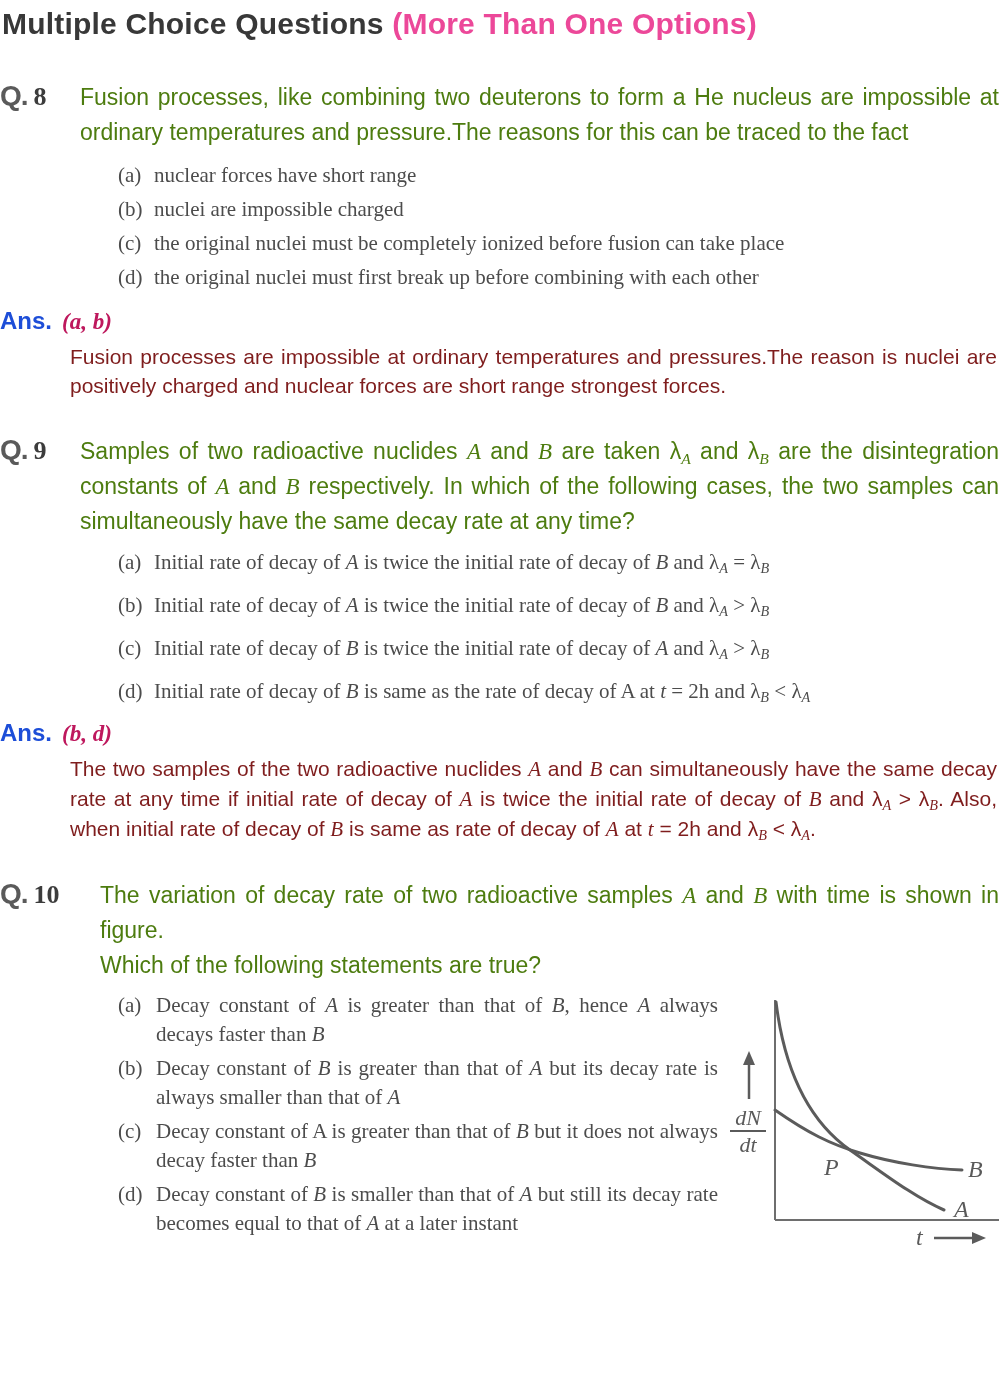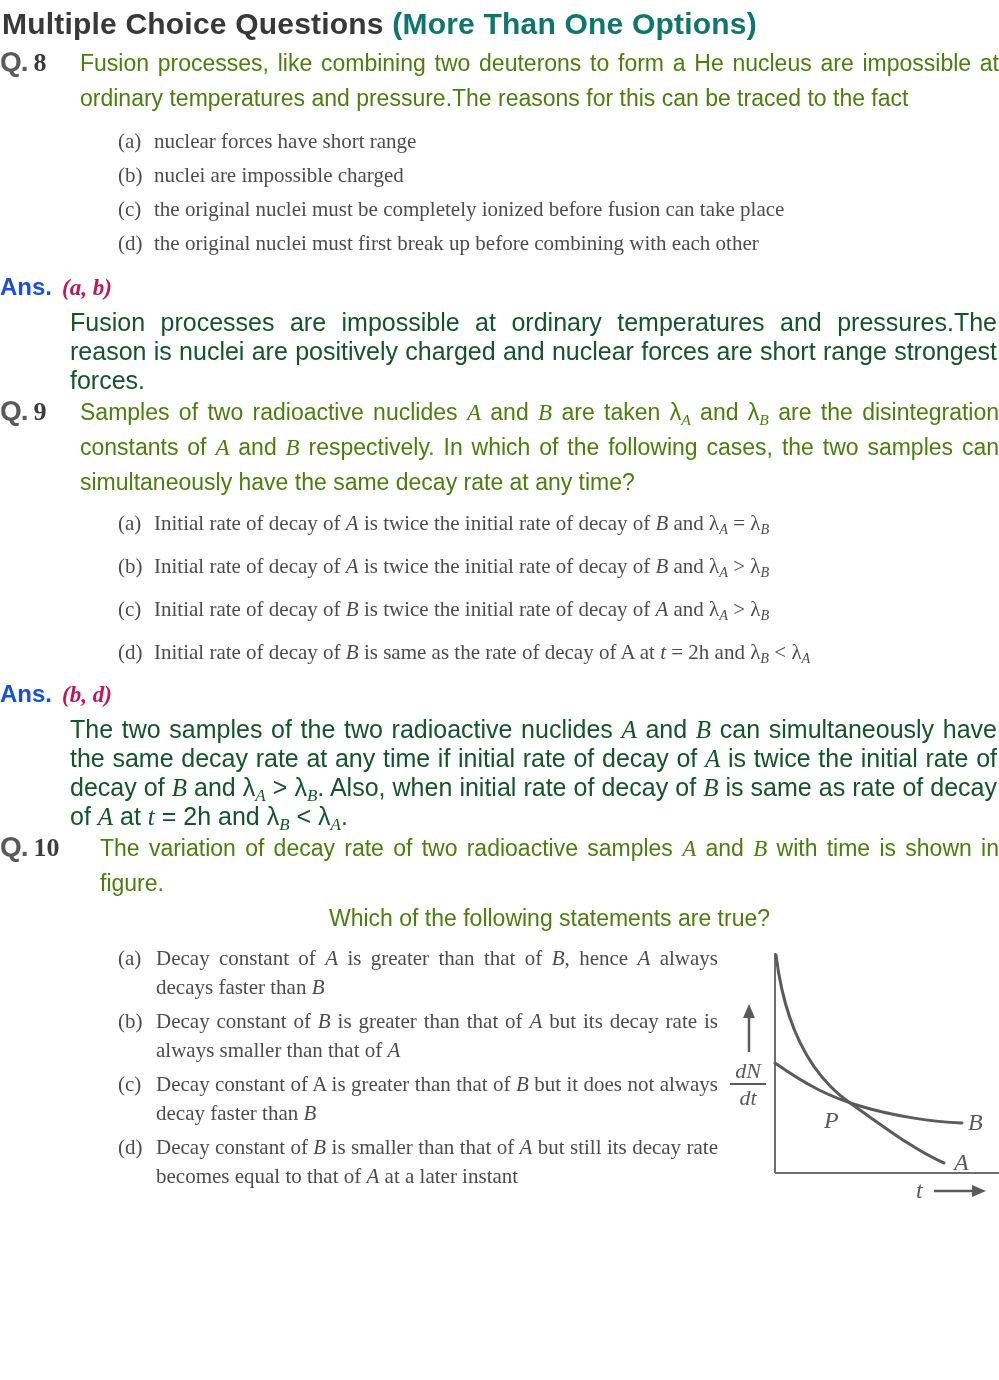--- a/index.html
+++ b/index.html
@@ -18,23 +18,23 @@
   h1.page-title {
     padding-top: 2px;
     margin-left: 2px;
     font-size: 30px;
     font-weight: 700;
     letter-spacing: 0.2px;
     line-height: 44px;
     color: #383838;
     font-family: "Liberation Sans", sans-serif;
   }
-  h1 .title-sub { color: #0f766e; }
-  
-  .question { }
+  h1 .title-sub { color: #ec4899; }
+  
+  .question { margin-top: 34px; }
   .q-row { display: flex; align-items: baseline; }
   .q-badge { flex: none; width: 80px; white-space: nowrap; }
   .q-badge.wide { width: 100px; }
   .q-mark {
     font-size: 28px;
     font-weight: 800;
     color: #5a5a5a;
     letter-spacing: -1px;
   }
   .q-num {
@@ -44,21 +44,21 @@
     color: #3c3c3c;
     margin-left: 6px;
   }
   .q-text {
     flex: 1;
     font-size: 23px;
     line-height: 35px;
     text-align: justify;
     color: #4d7c0f;
   }
-  .q-text2 { text-align: center; margin-top: 0; }
+  .q-text2 { text-align: left; margin-top: 0; }
   .q-text i, .explanation i, .opt-text i {
     font-family: "Liberation Serif", serif;
     font-style: italic;
   }
   sub {
     font-family: "Liberation Serif", serif;
     font-style: italic;
     font-size: 0.68em;
     line-height: 0;
     vertical-align: -0.3em;
@@ -86,24 +86,24 @@
   .ans-value {
     font-family: "Liberation Serif", serif;
     font-style: italic;
     font-size: 23px;
     font-weight: 600;
     color: #be185d;
     margin-left: 10px;
   }
   .explanation {
     margin: 7px 2px 0 70px;
-    font-size: 25px;
+    font-size: 21px;
     line-height: 29px;
     text-align: justify;
-    color: #14532d;
+    color: #7f1d1d;
   }
   
   .q10-body { display: flex; margin-top: 8px; }
   .q10-options { width: 600px; margin-left: 118px; flex: none; }
   .q10-options .option { font-size: 21px; line-height: 29px; margin-bottom: 5px; text-align: justify; }
   .q10-options .opt-letter { width: 38px; }
   .figure-wrap { flex: 1; margin-top: -14px; }
   .figure-wrap svg { display: block; margin-left: auto; }
   .fig-axis { stroke: #6e6e6e; stroke-width: 2; fill: none; }
   .fig-curve { stroke: #5b5b5b; stroke-width: 3; fill: none; stroke-linecap: round; }

